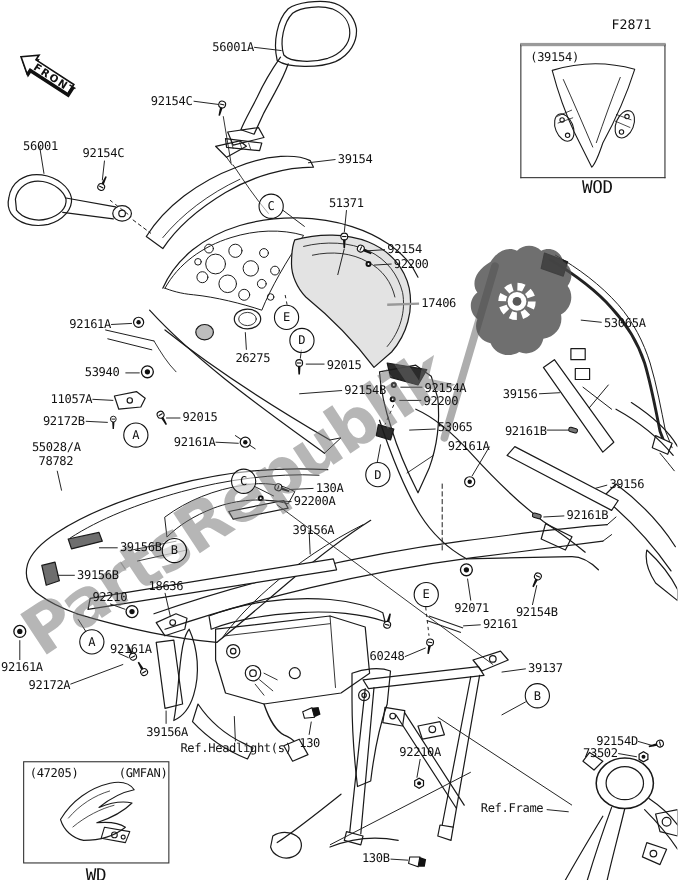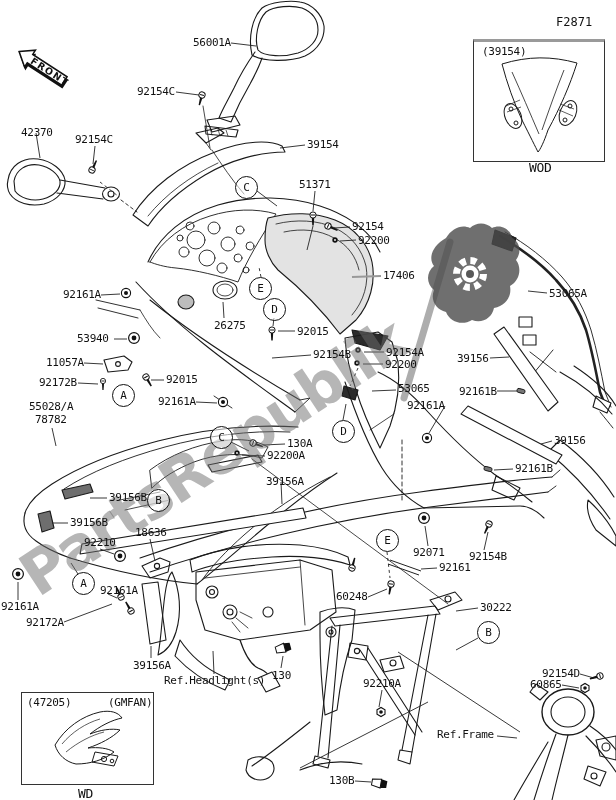--- a/index.html
+++ b/index.html
@@ -7,21 +7,21 @@
          font-family:"DejaVu Sans Mono", "Liberation Mono", monospace;}
   .stage svg{position:absolute;left:0;top:0;}
   .lbl{position:absolute;font-size:11px;line-height:1;color:#111;white-space:nowrap;
        letter-spacing:-0.3px;z-index:30;}
   .code{position:absolute;font-size:12px;color:#111;z-index:30;letter-spacing:0;}
   .callout{position:absolute;width:21px;height:21px;border:1.4px solid #111;border-radius:50%;
            display:flex;align-items:center;justify-content:center;font-size:11px;color:#111;
            background:rgba(255,255,255,.55);z-index:25;}
   .inset{position:absolute;border:1.4px solid #333;background:transparent;z-index:5;}
   .inset.top{border-top:3px solid #9a9a9a;}
-  .note{position:absolute;font-size:13px;color:#111;z-index:30;letter-spacing:-0.3px;}
+  .note{position:absolute;font-size:16px;color:#111;z-index:30;letter-spacing:-0.3px;}
 </style>
 </head>
 <body>
 
 <div class="stage">
 
 <svg width="616" height="800" viewBox="0 0 616 800">
   <defs>
     <g id="scr">
       <circle cx="0" cy="0" r="3.1" fill="#fff" stroke="#111" stroke-width="1"></circle>
@@ -304,21 +304,21 @@
 <div class="code" style="left:556px;top:15px">F2871</div>
 
 <div class="lbl" style="left:482px;top:46px">(39154)</div>
 <div class="note" style="left:529px;top:160px">WOD</div>
 <div class="lbl" style="left:27px;top:697px">(47205)</div>
 <div class="lbl" style="left:108px;top:697px">(GMFAN)</div>
 <div class="note" style="left:78px;top:786px">WD</div>
 
 <div class="lbl" style="left:193px;top:37px">56001A</div>
 <div class="lbl" style="left:137px;top:86px">92154C</div>
-<div class="lbl" style="left:21px;top:127px">42370</div>
+<div class="lbl" style="left:21px;top:127px">56001</div>
 <div class="lbl" style="left:75px;top:134px">92154C</div>
 <div class="lbl" style="left:307px;top:139px">39154</div>
 <div class="lbl" style="left:299px;top:179px">51371</div>
 <div class="lbl" style="left:352px;top:221px">92154</div>
 <div class="lbl" style="left:358px;top:235px">92200</div>
 <div class="lbl" style="left:383px;top:270px">17406</div>
 <div class="lbl" style="left:549px;top:288px">53065A</div>
 <div class="lbl" style="left:63px;top:289px">92161A</div>
 <div class="lbl" style="left:77px;top:333px">53940</div>
 <div class="lbl" style="left:214px;top:320px">26275</div>
@@ -342,30 +342,30 @@
 <div class="lbl" style="left:554px;top:435px">39156</div>
 <div class="lbl" style="left:515px;top:463px">92161B</div>
 <div class="lbl" style="left:109px;top:492px">39156B</div>
 <div class="lbl" style="left:70px;top:517px">39156B</div>
 <div class="lbl" style="left:135px;top:527px">18636</div>
 <div class="lbl" style="left:84px;top:537px">92210</div>
 <div class="lbl" style="left:413px;top:547px">92071</div>
 <div class="lbl" style="left:469px;top:551px">92154B</div>
 <div class="lbl" style="left:439px;top:562px">92161</div>
 <div class="lbl" style="left:336px;top:591px">60248</div>
-<div class="lbl" style="left:480px;top:602px">30222</div>
+<div class="lbl" style="left:480px;top:602px">39137</div>
 <div class="lbl" style="left:100px;top:585px">92161A</div>
 <div class="lbl" style="left:1px;top:601px">92161A</div>
 <div class="lbl" style="left:26px;top:617px">92172A</div>
 <div class="lbl" style="left:133px;top:660px">39156A</div>
 <div class="lbl" style="left:164px;top:675px">Ref.Headlight(s)</div>
 <div class="lbl" style="left:272px;top:670px">130</div>
 <div class="lbl" style="left:363px;top:678px">92210A</div>
 <div class="lbl" style="left:542px;top:668px">92154D</div>
-<div class="lbl" style="left:530px;top:679px">60865</div>
+<div class="lbl" style="left:530px;top:679px">73502</div>
 <div class="lbl" style="left:437px;top:729px">Ref.Frame</div>
 <div class="lbl" style="left:329px;top:775px">130B</div>
 
 <div class="callout" style="left:235px;top:176px">C</div>
 <div class="callout" style="left:249px;top:277px">E</div>
 <div class="callout" style="left:263px;top:298px">D</div>
 <div class="callout" style="left:112px;top:384px">A</div>
 <div class="callout" style="left:210px;top:426px">C</div>
 <div class="callout" style="left:332px;top:420px">D</div>
 <div class="callout" style="left:147px;top:489px">B</div>

